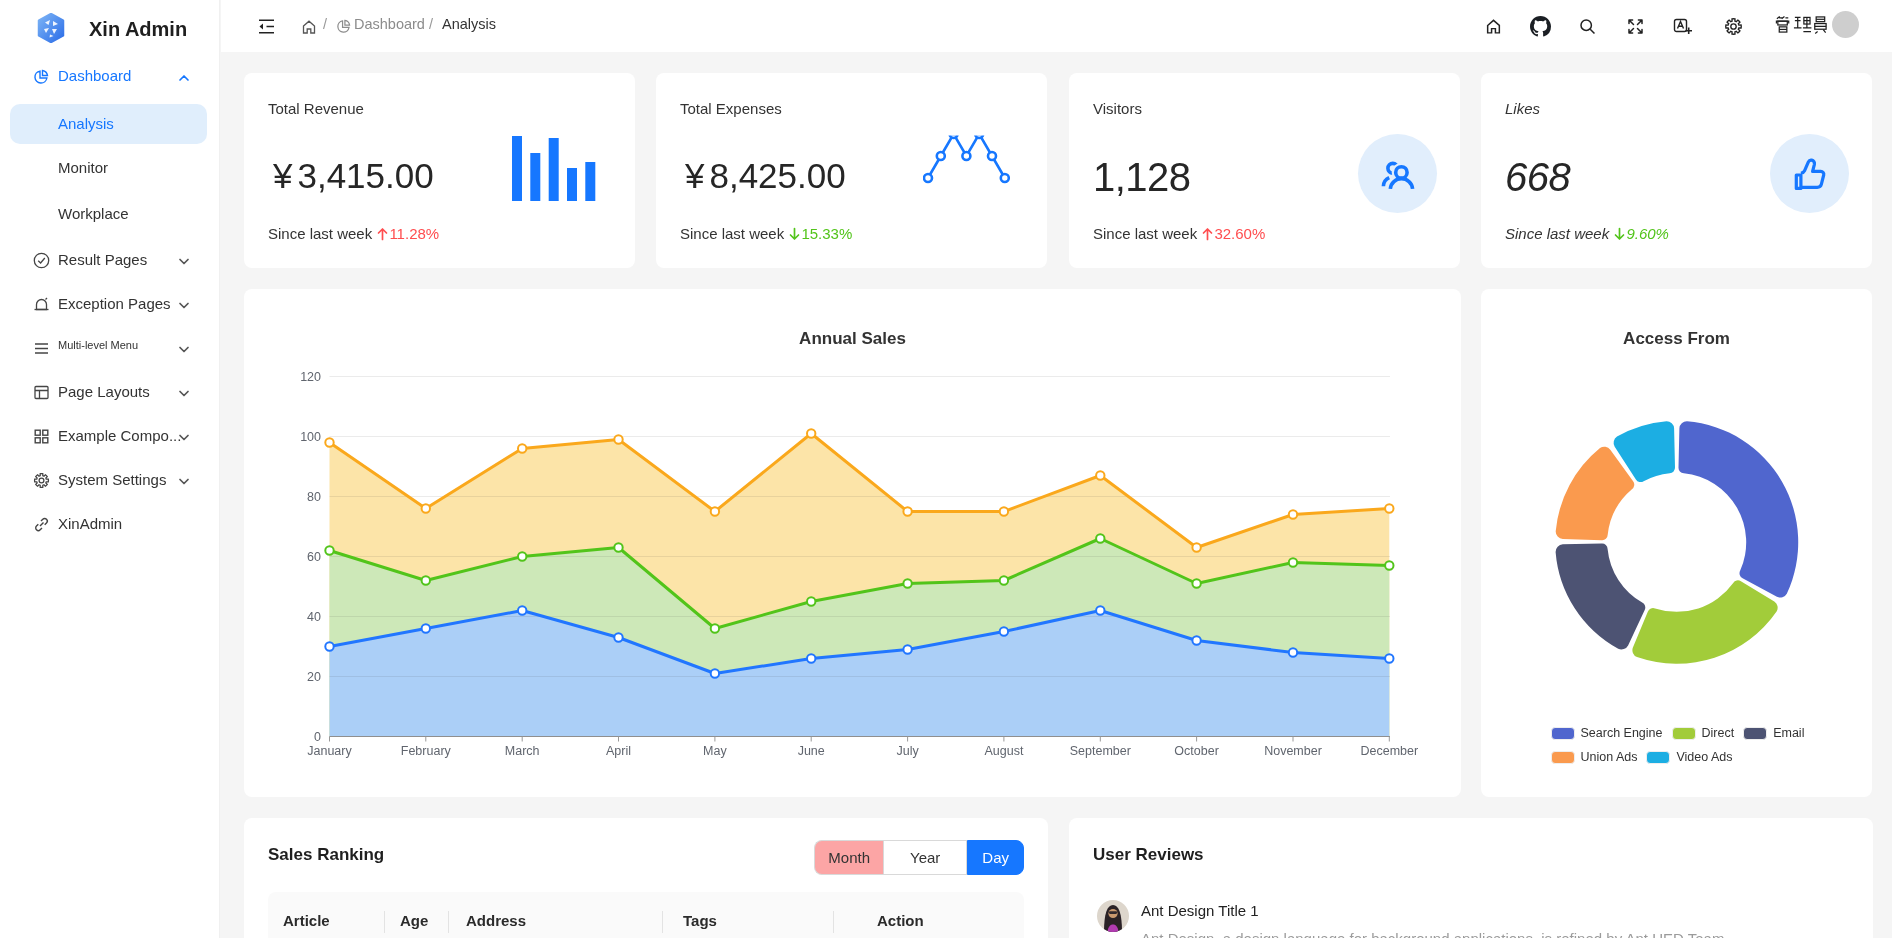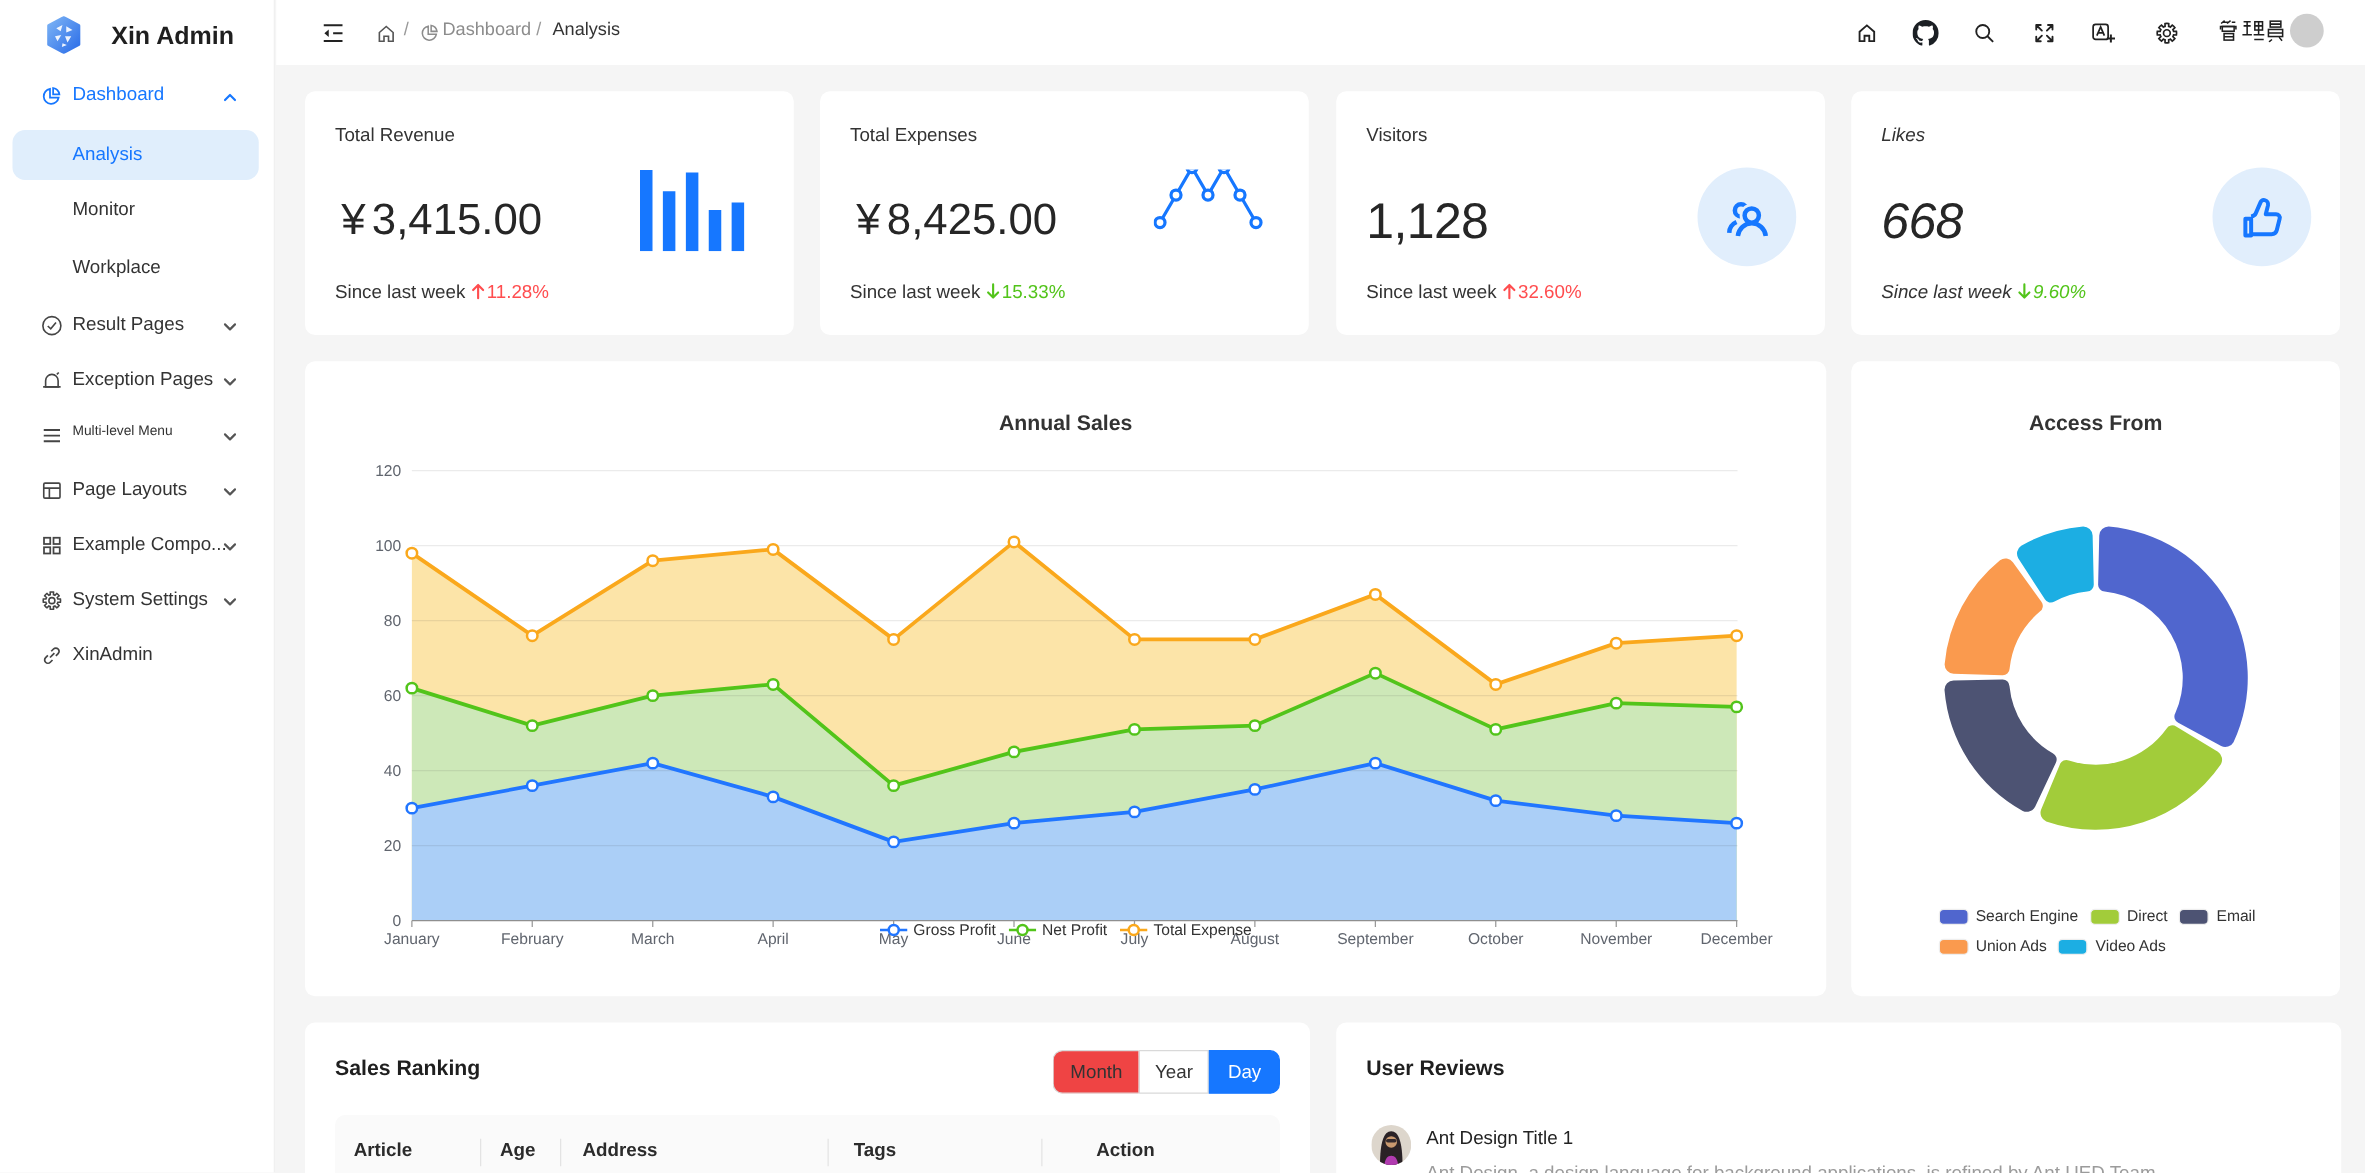--- a/index.html
+++ b/index.html
@@ -336,34 +336,20 @@
     <g id="ylabels" font-size="12.5" fill="#60656e" text-anchor="end">
         <text x="77" y="452">0</text>
         <text x="77" y="392">20</text>
         <text x="77" y="332">40</text>
         <text x="77" y="272">60</text>
         <text x="77" y="212">80</text>
         <text x="77" y="152">100</text>
         <text x="77" y="92">120</text>
       </g>
   </svg>
-  <div class="abs" style="left:0;top:448px;width:100%;display:flex;justify-content:center;gap:10px;">
-    <div class="legend-item"><svg width="22" height="14">
-          <line x1="0" y1="7" x2="22" y2="7" stroke="#2176ff" stroke-width="2"></line>
-          <circle cx="11" cy="7" r="4" fill="#fff" stroke="#2176ff" stroke-width="2"></circle>
-        </svg>Gross Profit</div>
-    <div class="legend-item"><svg width="22" height="14">
-          <line x1="0" y1="7" x2="22" y2="7" stroke="#52c41a" stroke-width="2"></line>
-          <circle cx="11" cy="7" r="4" fill="#fff" stroke="#52c41a" stroke-width="2"></circle>
-        </svg>Net Profit</div>
-    <div class="legend-item"><svg width="22" height="14">
-          <line x1="0" y1="7" x2="22" y2="7" stroke="#faa81c" stroke-width="2"></line>
-          <circle cx="11" cy="7" r="4" fill="#fff" stroke="#faa81c" stroke-width="2"></circle>
-        </svg>Total Expense</div>
-  </div>
 </div>
 
 <div class="card" style="left:1481px;top:289px;width:391px;height:508px;">
   <div style="position:absolute;top:40px;width:100%;text-align:center;font-size:17px;font-weight:bold;color:#333;">Access From</div>
   <svg class="abs" style="left:0;top:0;" width="391" height="508" viewBox="0 0 391 508">
         <path d="M198.4 139.3 A7.5 7.5 0 0 1 206.0 132.2 A121.5 121.5 0 0 1 305.8 304.7 A7.5 7.5 0 0 1 295.9 307.8 L261.6 289.2 A5.5 5.5 0 0 1 259.2 281.6 A69.5 69.5 0 0 0 202.8 184.2 A5.5 5.5 0 0 1 197.5 178.3 Z" fill="#5066ce"></path>
     <path d="M293.3 312.4 A7.5 7.5 0 0 1 295.6 322.5 A121.5 121.5 0 0 1 156.0 368.1 A7.5 7.5 0 0 1 151.9 358.5 L166.9 322.5 A5.5 5.5 0 0 1 174.1 319.4 A69.5 69.5 0 0 0 252.2 293.9 A5.5 5.5 0 0 1 259.9 292.2 Z" fill="#a2cc3a"></path>
     <path d="M147.1 356.4 A7.5 7.5 0 0 1 137.2 359.7 A121.5 121.5 0 0 1 74.6 262.9 A7.5 7.5 0 0 1 81.8 255.3 L120.8 254.6 A5.5 5.5 0 0 1 126.6 260.0 A69.5 69.5 0 0 0 161.2 313.6 A5.5 5.5 0 0 1 163.7 321.1 Z" fill="#4d5373"></path>
     <path d="M81.8 250.0 A7.5 7.5 0 0 1 74.7 242.3 A121.5 121.5 0 0 1 119.0 159.1 A7.5 7.5 0 0 1 129.3 160.7 L152.1 192.3 A5.5 5.5 0 0 1 150.9 200.2 A69.5 69.5 0 0 0 126.7 245.8 A5.5 5.5 0 0 1 120.8 251.2 Z" fill="#fa9a4e"></path>
     <path d="M133.7 157.7 A7.5 7.5 0 0 1 136.0 147.5 A121.5 121.5 0 0 1 185.5 132.2 A7.5 7.5 0 0 1 193.1 139.3 L194.0 178.3 A5.5 5.5 0 0 1 188.7 184.2 A69.5 69.5 0 0 0 162.6 192.2 A5.5 5.5 0 0 1 154.9 190.4 Z" fill="#1caee3"></path>
@@ -377,22 +363,22 @@
 <div class="abs" style="left:69.5px;top:461px;display:flex;gap:9px;align-items:center;font-size:12.5px;color:#333;">
   <span style="display:flex;gap:6px;align-items:center;"><span style="display:inline-block;width:24px;height:13px;border-radius:4px;background:#fa9a4e;border:1px solid #eee;"></span>Union Ads</span>
   <span style="display:flex;gap:6px;align-items:center;"><span style="display:inline-block;width:24px;height:13px;border-radius:4px;background:#1caee3;border:1px solid #eee;"></span>Video Ads</span>
 </div>
     </div>
 </div>
 
 <div class="card" style="left:244px;top:818px;width:804px;height:260px;">
   <div class="abs" style="left:24px;top:27px;font-size:17px;font-weight:bold;color:#1f1f1f;">Sales Ranking</div>
   <div class="abs" style="right:24px;top:22px;display:flex;font-size:15px;">
-    <div style="border:1px solid #d9d9d9;border-right:none;border-radius:8px 0 0 8px;padding:7px 13px;line-height:19px;color:#333;background:#ef4444;">Month</div>
-    <div style="border:1px solid #d9d9d9;padding:7px 12px;line-height:19px;color:#333;background:#fff;">Year</div>
+    <div style="border:1px solid #d9d9d9;border-right:none;border-radius:8px 0 0 8px;padding:7px 13px;line-height:19px;color:#333;background:#fca5a5;">Month</div>
+    <div style="border:1px solid #d9d9d9;padding:7px 26px;line-height:19px;color:#333;background:#fff;">Year</div>
     <div style="border:1px solid #1677ff;border-radius:0 8px 8px 0;padding:7px 14px;line-height:19px;color:#fff;background:#1677ff;">Day</div>
   </div>
   <div class="abs" style="left:24px;top:74px;width:756px;height:60px;background:#fafafa;border-radius:8px 8px 0 0;">
     <div class="abs" style="left:15px;top:20px;font-size:15px;font-weight:bold;color:#2b2b2b;">Article</div>
     <div class="abs" style="left:132px;top:20px;font-size:15px;font-weight:bold;color:#2b2b2b;">Age</div>
     <div class="abs" style="left:198px;top:20px;font-size:15px;font-weight:bold;color:#2b2b2b;">Address</div>
     <div class="abs" style="left:415px;top:20px;font-size:15px;font-weight:bold;color:#2b2b2b;">Tags</div>
     <div class="abs" style="left:589px;top:20px;font-size:15px;font-weight:bold;color:#2b2b2b;margin-left:20px;">Action</div>
     <div class="abs" style="left:116px;top:19px;width:1px;height:22px;background:#e3e3e3;"></div>
     <div class="abs" style="left:180px;top:19px;width:1px;height:22px;background:#e3e3e3;"></div>

